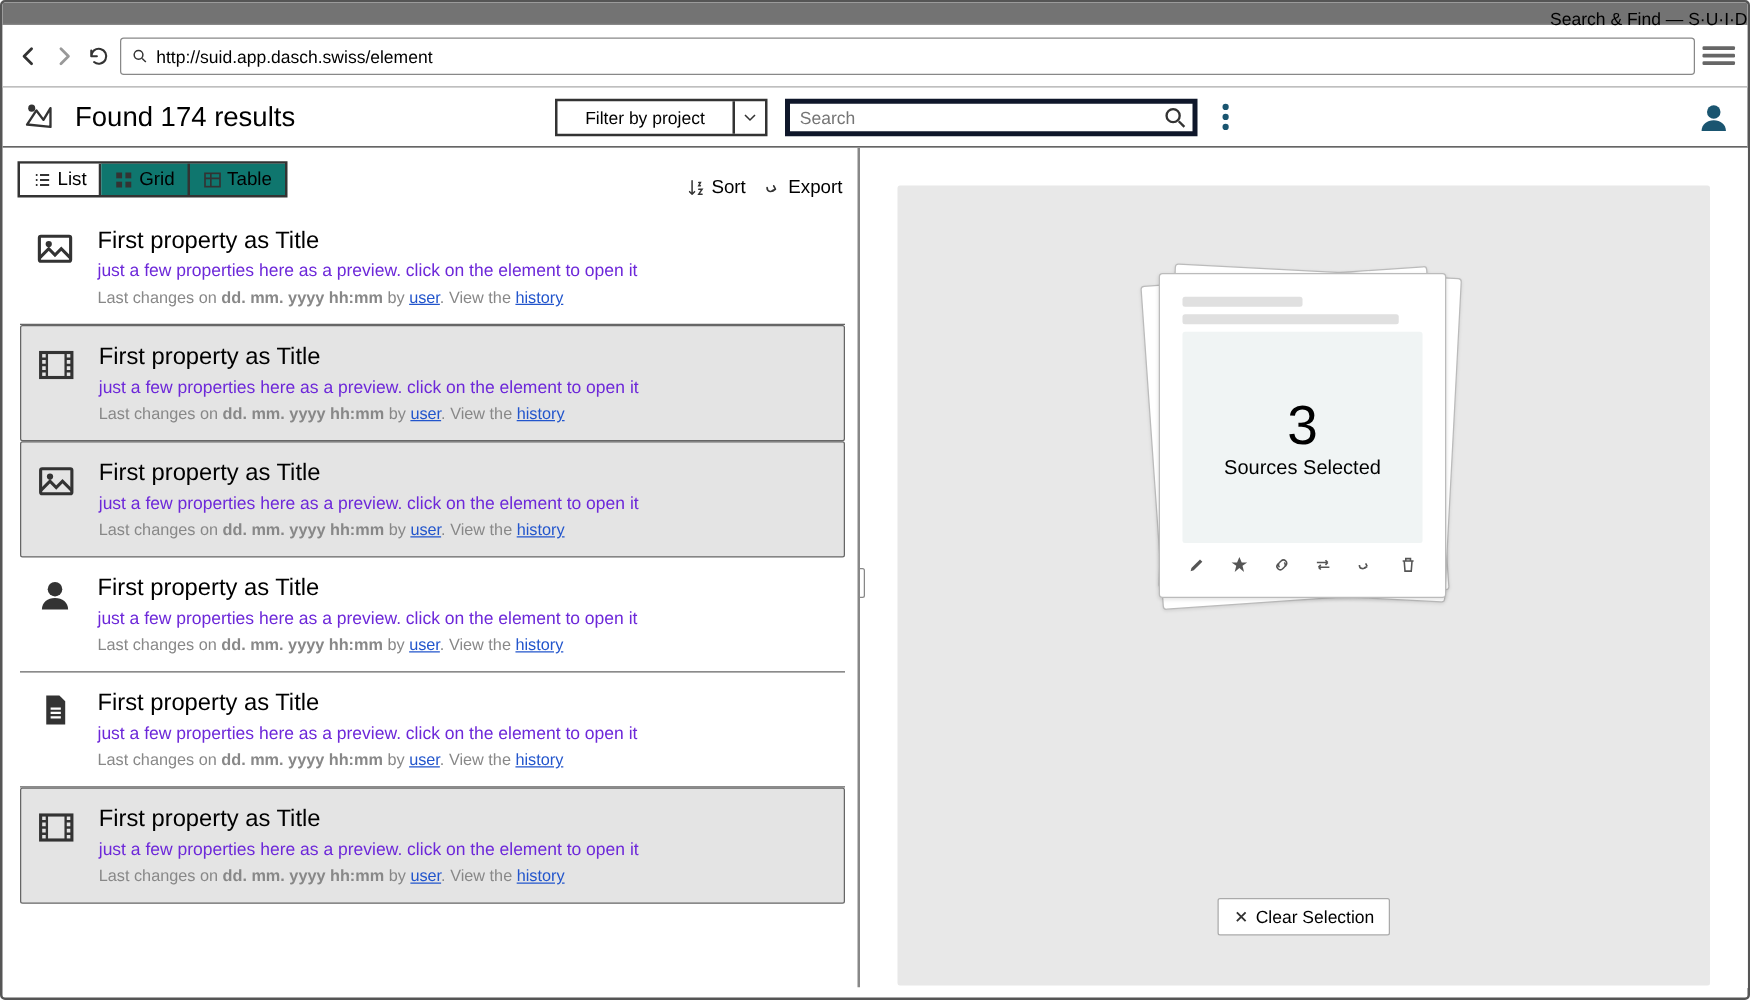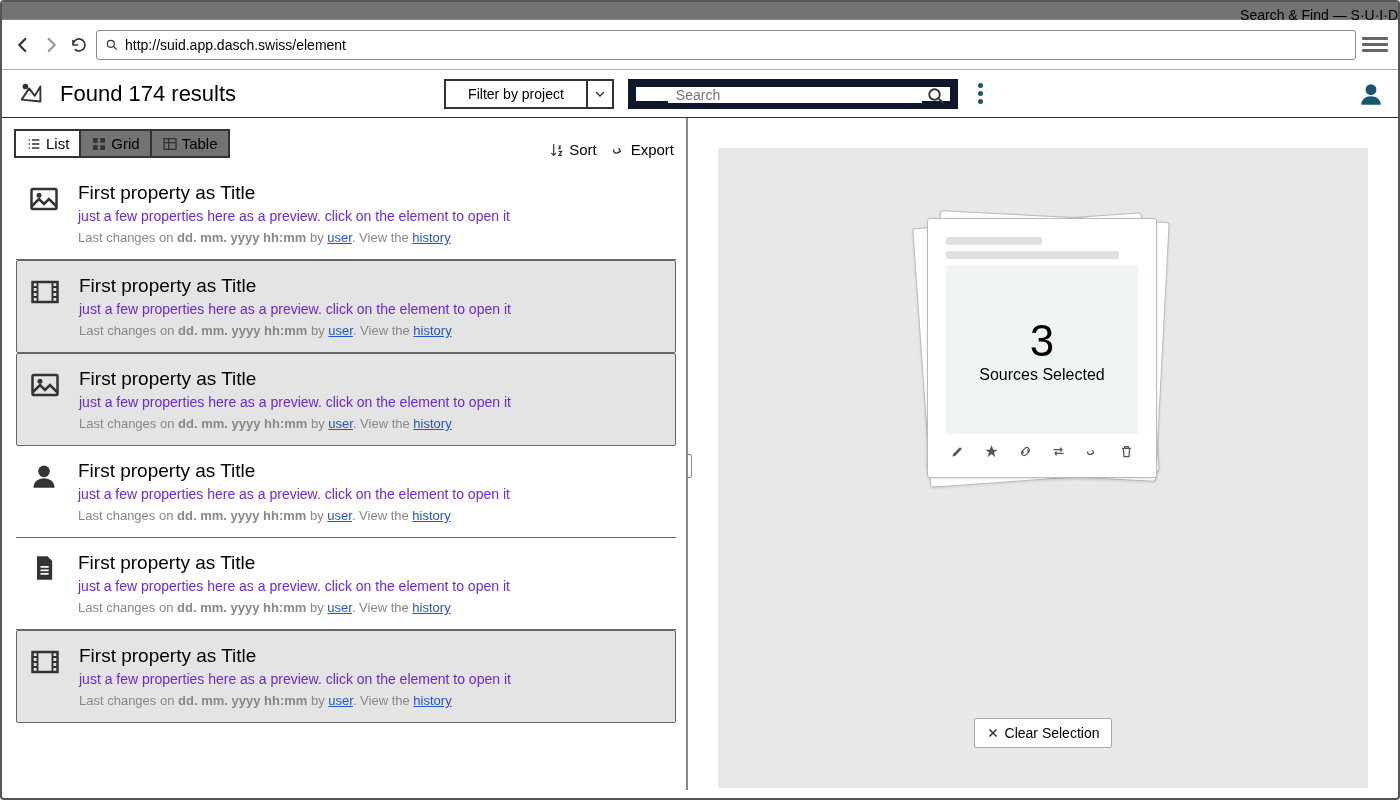--- a/index.html
+++ b/index.html
@@ -11,34 +11,34 @@
 .hamburger { width: 26px; height: 26px; display: flex; flex-direction: column; justify-content: center; gap: 3px; cursor: pointer; }
 .hamburger span { height: 3px; background: #666; border-radius: 1px; }
 .app-area { display: flex; flex-direction: column; height: calc(800px - 26px - 50px - 4px); }
 .header-bar { display: flex; align-items: center; padding: 8px 14px; gap: 14px; height: 48px; border-bottom: 1px solid #333; }
 .logo { width: 30px; height: 30px; }
 .page-title { font-size: 22px; flex: 0 0 auto; }
 .spacer-flex { flex: 1; }
 .filter-combo { border: 2px solid #333; height: 30px; display: flex; align-items: center; font-size: 14px; }
 .filter-combo .lbl { padding: 0 22px; }
 .filter-combo .dd { border-left: 2px solid #333; width: 26px; height: 100%; display: flex; align-items: center; justify-content: center; }
-.search-box { border: 8px solid #0f172a; height: 30px; display: flex; align-items: flex-start; width: 330px; font-size: 14px; padding-left: 32px; }
+.search-box { border: 4px solid #0f172a; height: 30px; display: flex; align-items: center; width: 330px; font-size: 14px; }
 .search-box input { border: none; outline: none; flex: 1; padding: 0 8px; font-family: inherit; font-size: 14px; }
 .search-box .sicon { width: 28px; display: flex; align-items: center; justify-content: center; }
 .kebab { width: 18px; display: flex; flex-direction: column; gap: 3px; align-items: center; cursor: pointer; }
 .kebab span { width: 5px; height: 5px; background: #1a5570; border-radius: 50%; }
 .user-head { color: #1a5570; margin-left: auto; }
 .content { flex: 1; display: flex; overflow: hidden; }
 .left-pane { width: 686px; border-right: 2px solid #888; display: flex; flex-direction: column; position: relative; }
 .toolbar { padding: 6px 12px 0 12px; display: flex; align-items: flex-end; gap: 0; height: 40px; }
 .tab-group { display: flex; border: 2px solid #333; }
 .tab { padding: 4px 10px; display: flex; align-items: center; gap: 4px; font-size: 15px; cursor: pointer; border-right: 2px solid #333; }
 .tab:last-child { border-right: none; }
 .tab.active { background: #fff; }
-.tab.inactive { background: #737373; }
+.tab.inactive { background: #0f766e; }
 .tool-link { display: flex; align-items: center; gap: 4px; font-size: 15px; cursor: pointer; margin-left: 14px; }
 .results-scroll { flex: 1; overflow-y: scroll; padding: 10px 0 10px 14px; }
 .results-scroll::-webkit-scrollbar { width: 14px; }
 .results-scroll::-webkit-scrollbar-track { background: #eee; border-left: 1px solid #bbb; }
 .results-scroll::-webkit-scrollbar-thumb { background: #333; border-radius: 6px; }
 .result { display: flex; gap: 18px; padding: 14px 12px; border-bottom: 1px solid #666; }
 .result.selected { background: #e4e4e4; border: 1px solid #666; margin-right: 10px; border-radius: 2px; }
 .result:not(.selected) { margin-right: 10px; }
 .r-icon { width: 32px; height: 32px; flex: 0 0 32px; display: flex; align-items: flex-start; justify-content: center; margin-top: 2px; }
 .r-body { flex: 1; }

